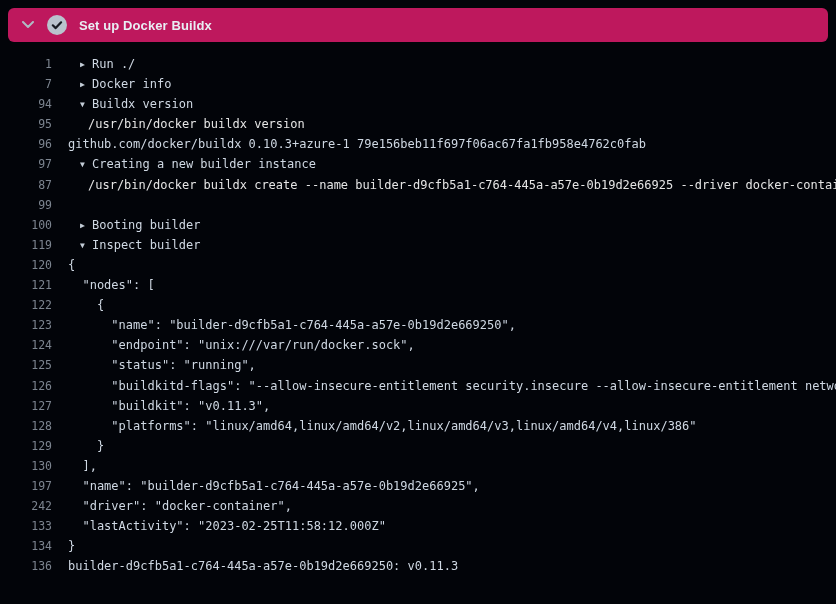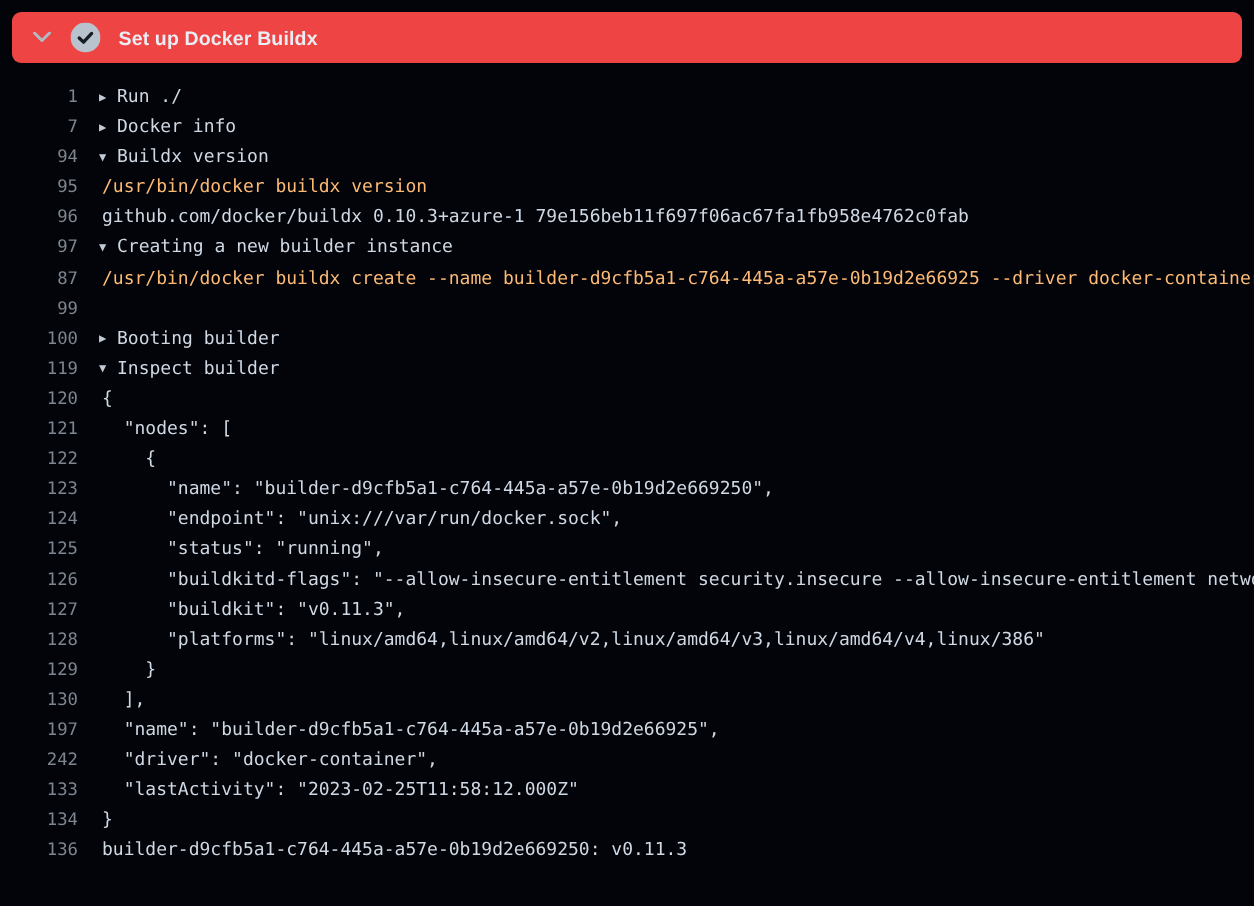--- a/index.html
+++ b/index.html
@@ -9,21 +9,21 @@
     height: 604px;
     overflow: hidden;
     background: #020409;
   }
   * { box-sizing: border-box; }
 
   
   .step-header {
     margin: 8px 8px 0 8px;
     height: 34px;
-    background: #ef4444;
+    background: #be185d;
     border-radius: 6px;
     display: flex;
     align-items: center;
     padding: 0 14px;
     cursor: pointer;
   }
   .chev { flex: none; width: 12px; height: 8px; margin-right: 13px; display: flex; align-items: center; }
   .check { flex: none; width: 20px; height: 20px; margin-right: 12px; }
   .step-title {
     color: #e9eef4;
@@ -48,27 +48,27 @@
     flex: none;
     width: 52px;
     text-align: right;
     color: #7d8590;
     text-decoration: none;
     cursor: pointer;
     font-size: 11.5px;
   }
   .content {
     flex: 1;
-    margin-left: 14px;
+    margin-left: 28px;
     white-space: pre;
     overflow: hidden;
     color: #cfd8e3;
   }
   .content.out { margin-left: 16px; }
-  .content.cmd { margin-left: 16px; color: #fdba74; }
+  .content.cmd { margin-left: 36px; color: #e5e5e5; }
   .tri {
     display: inline-block;
     width: 12px;
     font-size: 8px;
     color: #c3ccd6;
     vertical-align: 1px;
   }
   .grp { cursor: pointer; }
 </style>
 </head>

